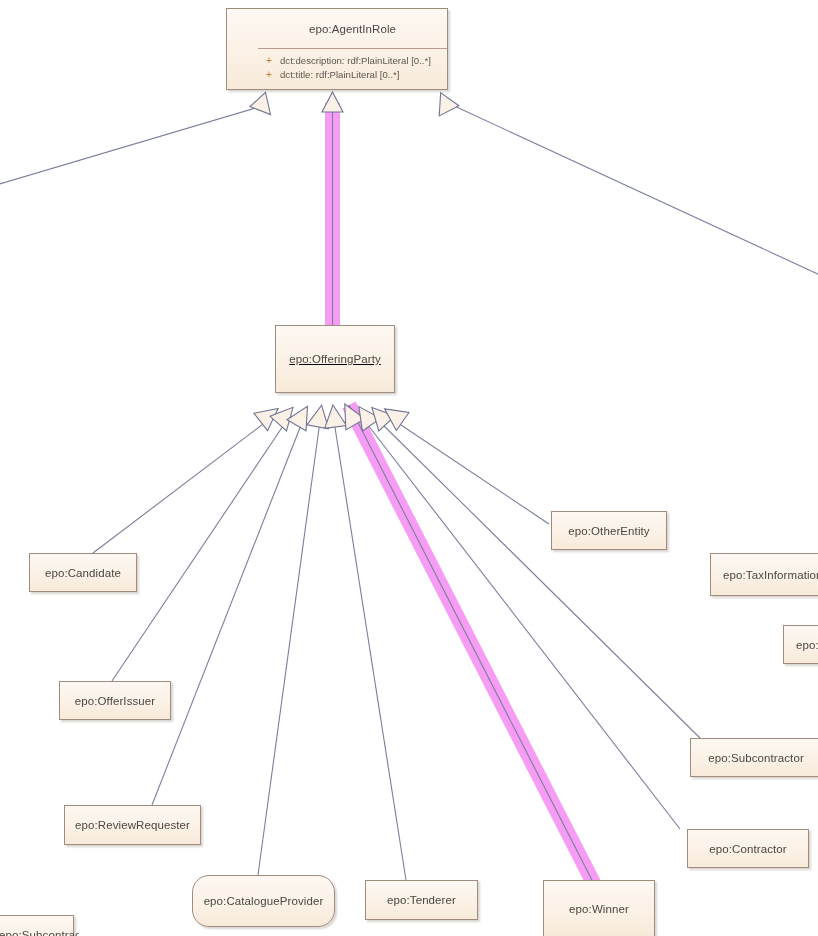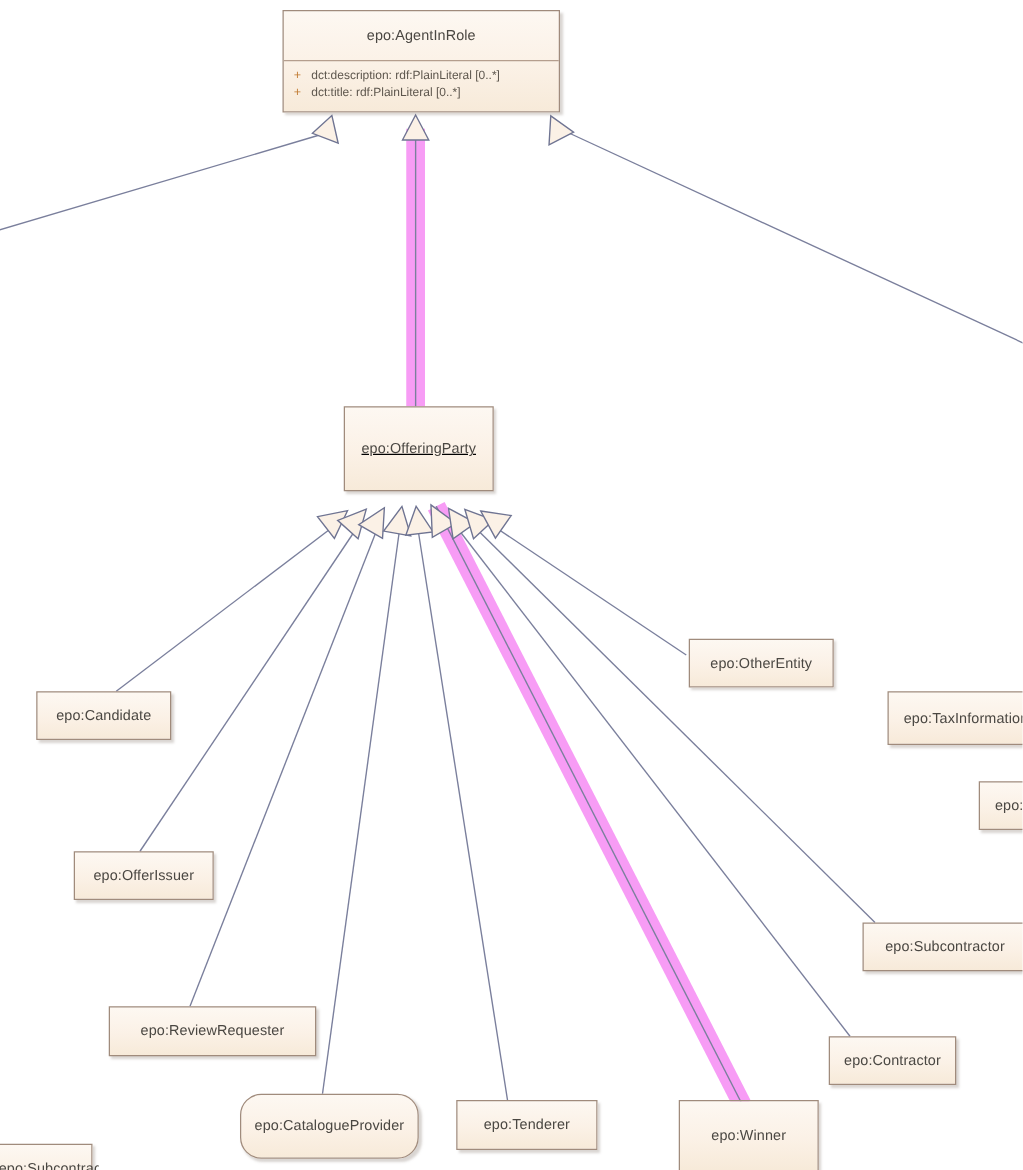--- a/index.html
+++ b/index.html
@@ -124,21 +124,21 @@
       <polygon points="320,405 331,427 309,427" transform="rotate(10 320,414)"></polygon>
       <polygon points="334,405 345,427 323,427" transform="rotate(-7 334,414)"></polygon>
       <polygon points="349,403 361,425 339,427" transform="rotate(-25 349,413)"></polygon>
       <polygon points="364,405 375,427 353,427" transform="rotate(-35 364,414)"></polygon>
       <polygon points="378,405 389,427 367,427" transform="rotate(-43 378,414)"></polygon>
       <polygon points="392,405 403,427 381,427" transform="rotate(-55 392,414)"></polygon>
     </g>
   </svg>
 
   <div id="class-layer">
-      <div class="uml-class with-compartments" style="left: 226px; top: 8px; width: 222px; height: 82px;">
+      <div class="uml-class with-compartments" style="left: 226px; top: 8px; width: 222px; height: 82px; padding-left: 31px;">
         <div class="class-name">epo:AgentInRole</div>
         <div class="attr-compartment">
           <div class="attr-row">
             <span class="attr-vis">+</span>
             <span class="attr-text">dct:description: rdf:PlainLiteral [0..*]</span>
           </div>
           <div class="attr-row">
             <span class="attr-vis">+</span>
             <span class="attr-text">dct:title: rdf:PlainLiteral [0..*]</span>
           </div>
@@ -146,33 +146,33 @@
       </div>
       <div class="uml-class" style="left: 275px; top: 325px; width: 120px; height: 68px; text-decoration: underline;">
         <div class="class-name">epo:OfferingParty</div>
       </div>
       <div class="uml-class" style="left: 29px; top: 553px; width: 108px; height: 39px;">
         <div class="class-name">epo:Candidate</div>
       </div>
       <div class="uml-class" style="left: 43px; top: 681px; width: 112px; height: 39px; margin-left: 16px;">
         <div class="class-name">epo:OfferIssuer</div>
       </div>
-      <div class="uml-class" style="left: 87px; top: 805px; width: 166px; height: 40px;">
+      <div class="uml-class" style="left: 64px; top: 805px; width: 137px; height: 40px;">
         <div class="class-name">epo:ReviewRequester</div>
       </div>
       <div class="uml-class" style="left: 192px; top: 875px; width: 143px; height: 52px; border-radius: 17px;">
         <div class="class-name">epo:CatalogueProvider</div>
       </div>
       <div class="uml-class" style="left: 365px; top: 880px; width: 113px; height: 40px;">
         <div class="class-name">epo:Tenderer</div>
       </div>
       <div class="uml-class" style="left: 543px; top: 880px; width: 112px; height: 57px;">
         <div class="class-name">epo:Winner</div>
       </div>
-      <div class="uml-class" style="left: 663px; top: 829px; width: 102px; height: 39px;">
+      <div class="uml-class" style="left: 687px; top: 829px; width: 122px; height: 39px;">
         <div class="class-name">epo:Contractor</div>
       </div>
       <div class="uml-class" style="left: 690px; top: 738px; width: 132px; height: 39px;">
         <div class="class-name">epo:Subcontractor</div>
       </div>
       <div class="uml-class" style="left: 551px; top: 511px; width: 116px; height: 39px;">
         <div class="class-name">epo:OtherEntity</div>
       </div>
       <div class="uml-class clipped-right" style="left: 710px; top: 553px; width: 126px; height: 43px;">
         <div class="class-name">epo:TaxInformation</div>

